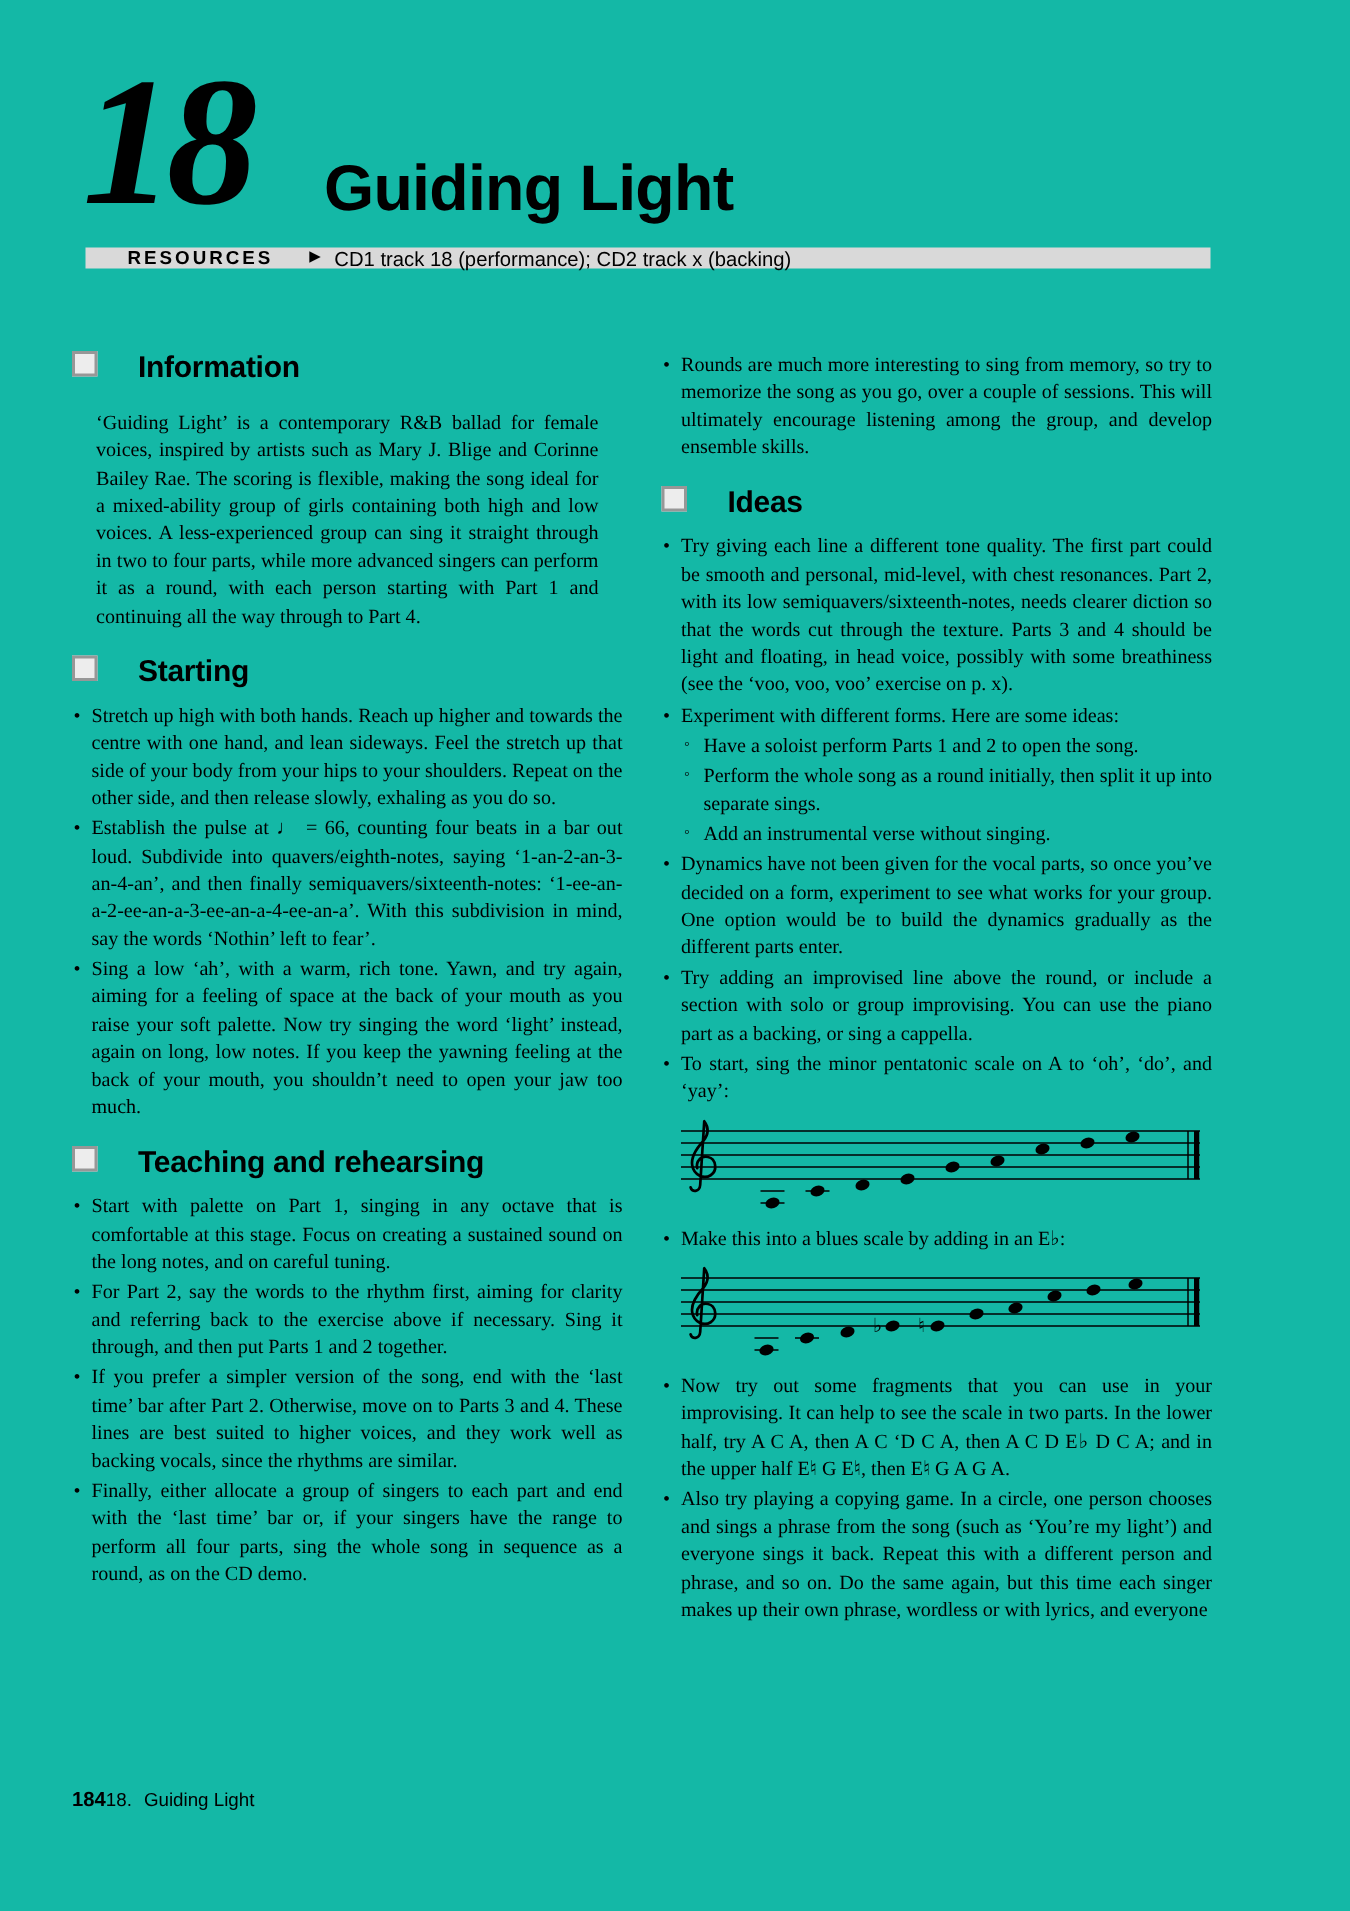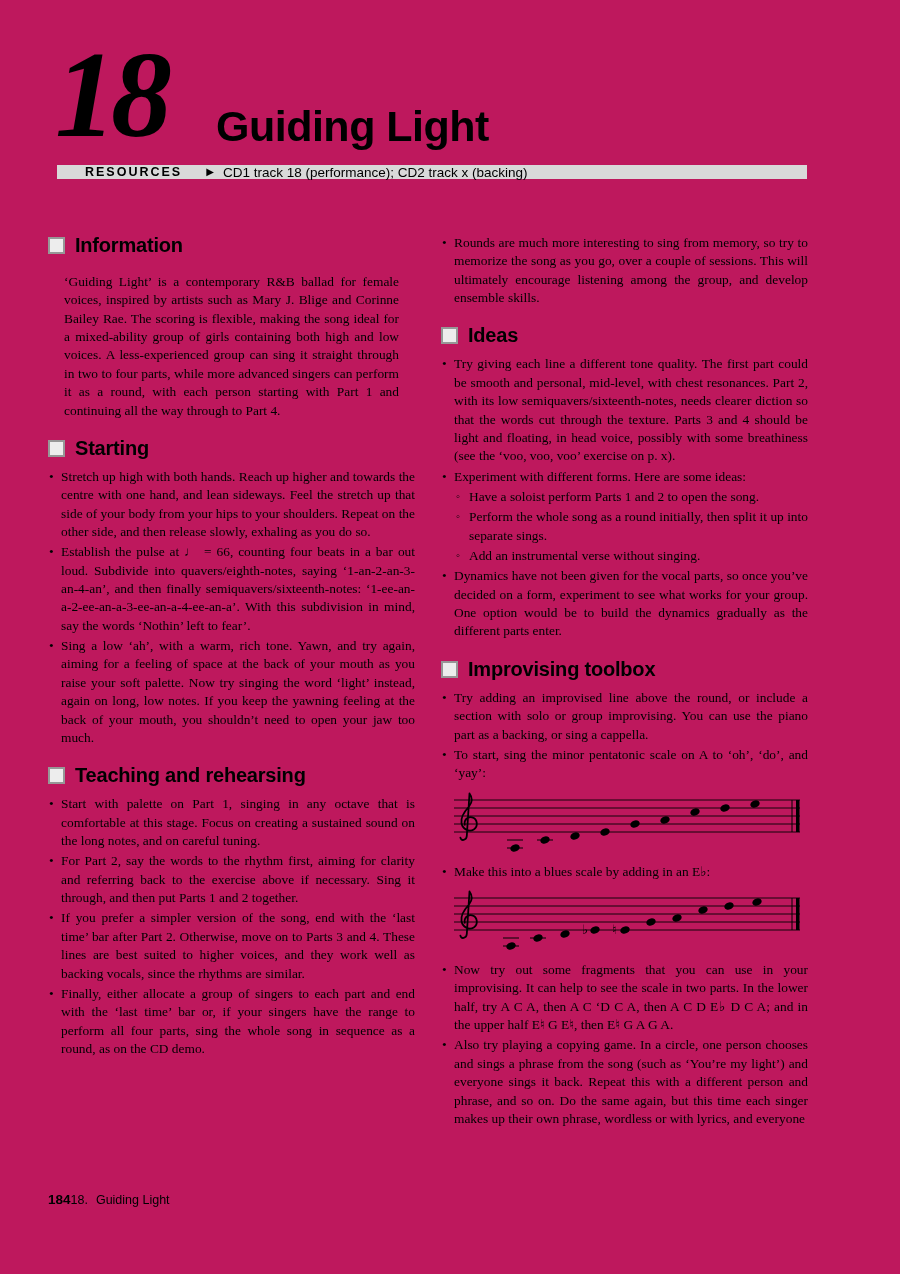--- a/index.html
+++ b/index.html
@@ -1,33 +1,33 @@
 <!DOCTYPE html>
 <html><head>
 <meta charset="utf-8">
 <style>
   html,body{margin:0;padding:0;background:#fff;}
-  .page{position:relative;width:900px;height:1274px;background:#be185d;overflow:hidden;
+  .page{position:relative;width:900px;height:1274px;background:#14b8a6;overflow:hidden;
         font-family:"Liberation Serif","DejaVu Serif",serif;color:#000;}
 
   .chapter-number{position:absolute;left:55px;top:34px;font-size:122px;line-height:1;
         font-style:italic;font-weight:700;letter-spacing:-5px;}
   .chapter-title{position:absolute;left:216px;top:102px;font-family:"Liberation Sans","DejaVu Sans",sans-serif;
         font-size:43px;font-weight:700;letter-spacing:-0.5px;}
 
   .resources{position:absolute;left:57px;top:165px;width:750px;height:14px;background:#d9d9d9;
         display:flex;align-items:center;font-family:"Liberation Sans","DejaVu Sans",sans-serif;}
   .res-label{margin-left:28px;font-size:12.5px;font-weight:700;letter-spacing:2px;}
   .res-arrow{margin-left:24px;font-size:10px;line-height:1;}
   .res-text{margin-left:9px;font-size:13.5px;}
 
   .columns{position:absolute;left:48px;top:230px;width:760px;display:flex;gap:26px;}
   .col{width:367px;}
 
-  .sec-head{display:flex;align-items:center;gap:10px;margin:17px 0 8px;}
+  .sec-head{display:flex;align-items:flex-start;gap:27px;margin:17px 0 8px;}
   .sec-head.first{margin-top:4px;}
   .sqr{width:13px;height:13px;background:#ededed;border:2px solid #979797;flex:none;}
   .sec-title{font-family:"Liberation Sans","DejaVu Sans",sans-serif;font-size:20px;font-weight:700;
         margin:0;letter-spacing:-0.2px;}
 
   p.body{margin:16px;font-size:13.4px;line-height:1.37;text-align:justify;}
   ul.blist,ul.sublist{list-style:none;margin:0;padding:0;font-size:13.4px;line-height:1.37;text-align:justify;}
   ul.blist>li{position:relative;padding-left:13px;margin:0 0 2px;}
   ul.blist>li::before{content:"\2022";position:absolute;left:1px;}
   ul.sublist{padding-left:15px;}
@@ -104,24 +104,20 @@
       </ul>
       <ul class="sublist">
         <li>Have a soloist perform Parts 1 and 2 to open the song.</li>
         <li>Perform the whole song as a round initially, then split it up into separate sings.</li>
         <li>Add an instrumental verse without singing.</li>
       </ul>
       <ul class="blist">
         <li>Dynamics have not been given for the vocal parts, so once you’ve decided on a form, experiment to see what works for your group. One option would be to build the dynamics gradually as the different parts enter.</li>
       </ul>
 
-      <div class="sec-head">
-        <span class="sqr"></span>
-        <h2 class="sec-title">Improvising toolbox</h2>
-      </div>
       <ul class="blist">
         <li>Try adding an improvised line above the round, or include a section with solo or group improvising. You can use the piano part as a backing, or sing a cappella.</li>
         <li>To start, sing the minor pentatonic scale on A to ‘oh’, ‘do’, and ‘yay’:</li>
       </ul>
 
       <svg class="staff" viewBox="0 0 348 64">
           <line x1="1" y1="10" x2="347" y2="10" stroke="#000" stroke-width="0.9"></line>
           <line x1="1" y1="18" x2="347" y2="18" stroke="#000" stroke-width="0.9"></line>
           <line x1="1" y1="26" x2="347" y2="26" stroke="#000" stroke-width="0.9"></line>
           <line x1="1" y1="34" x2="347" y2="34" stroke="#000" stroke-width="0.9"></line>

